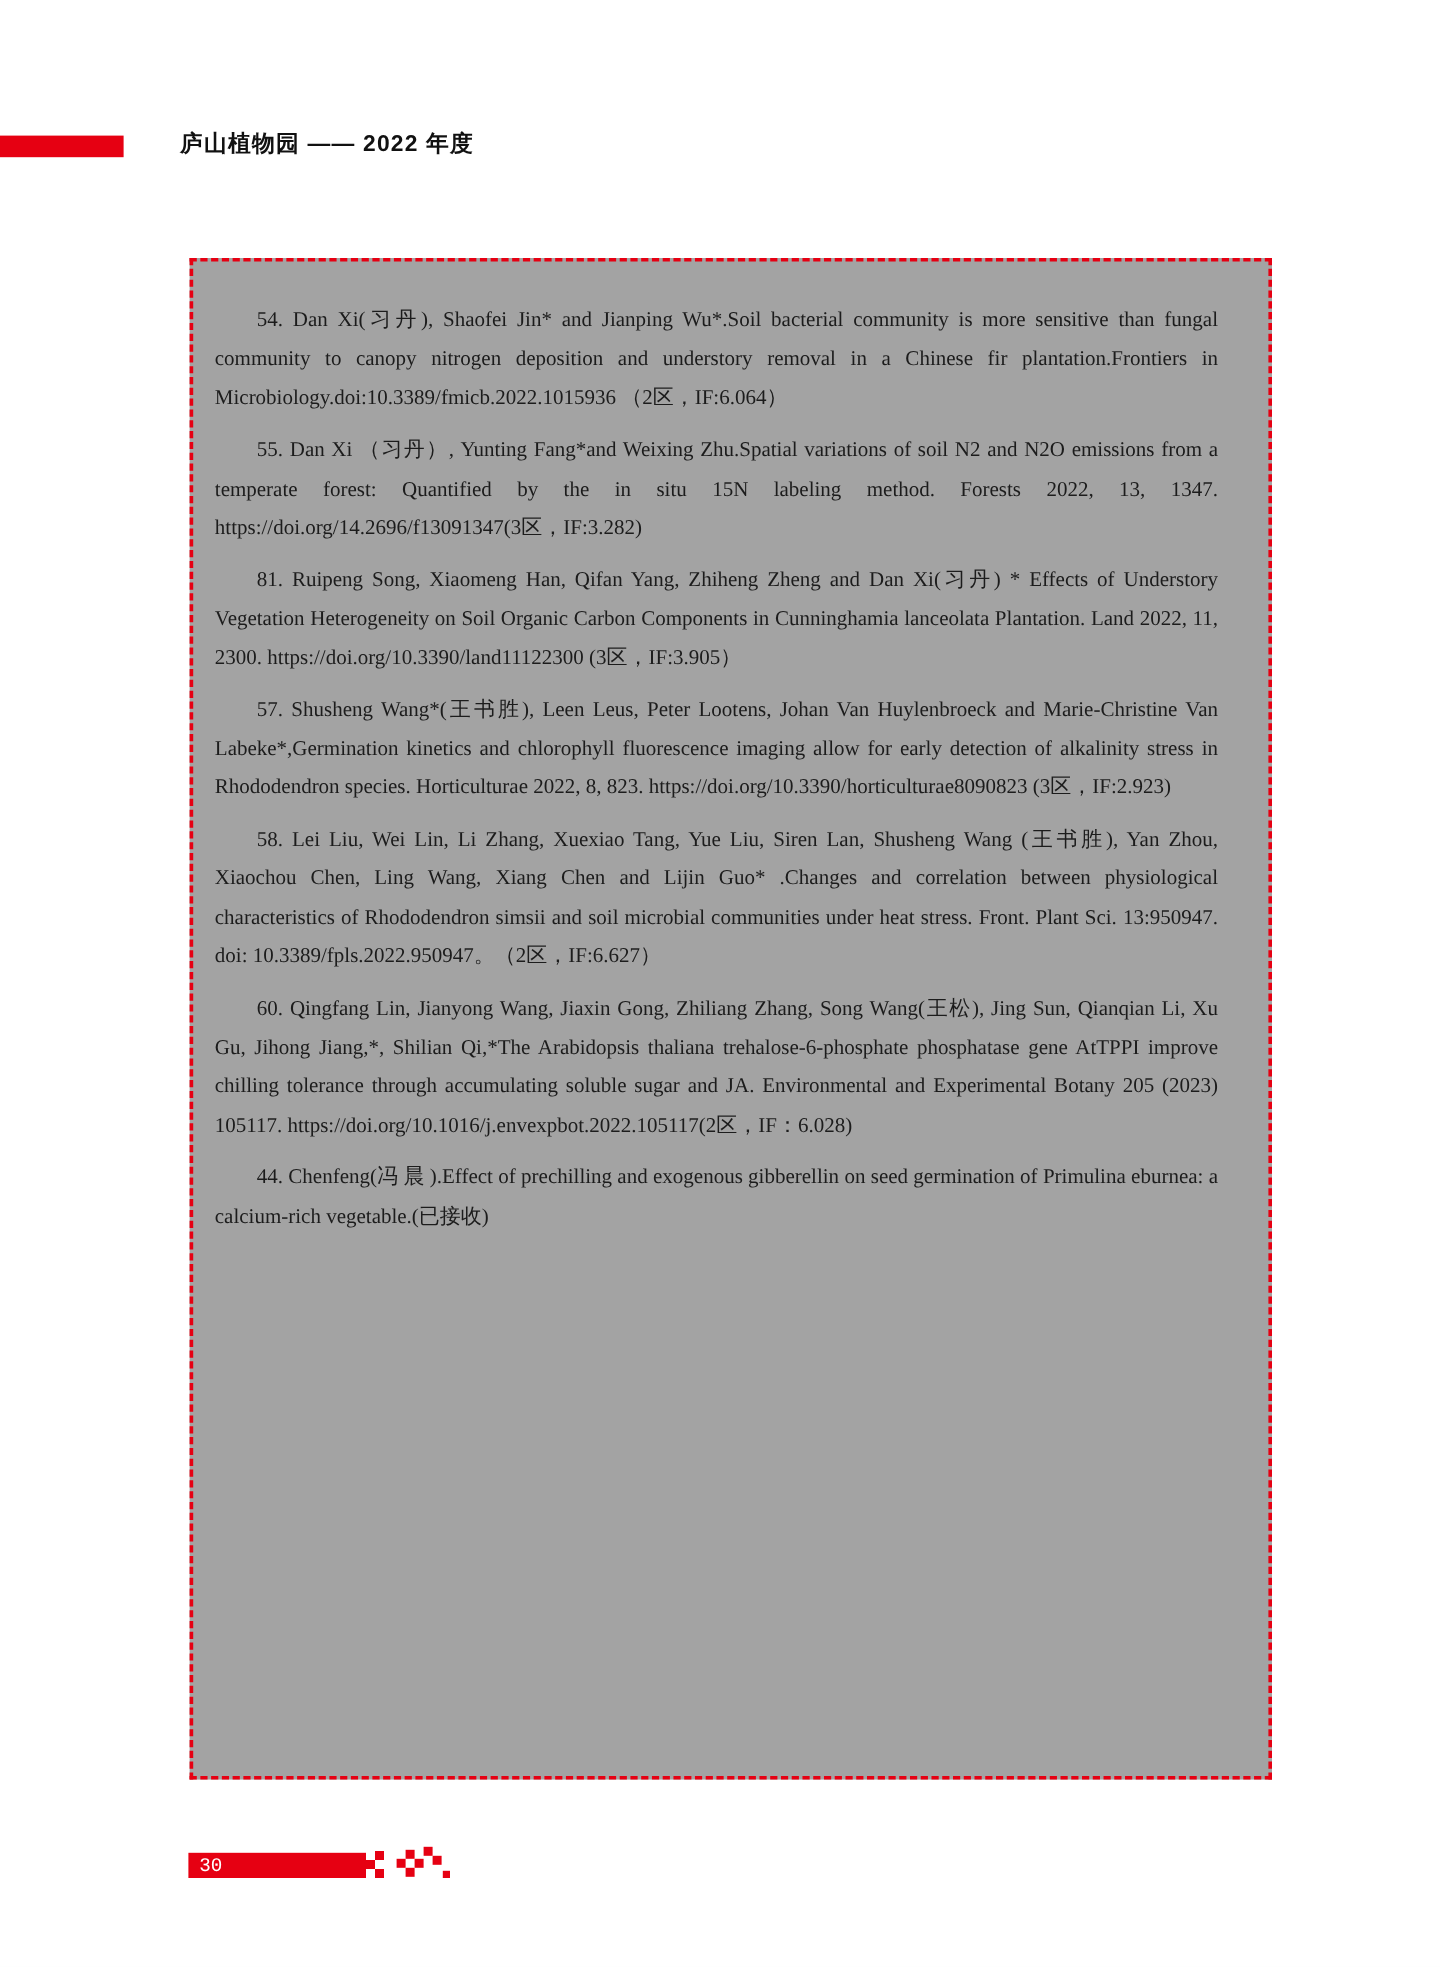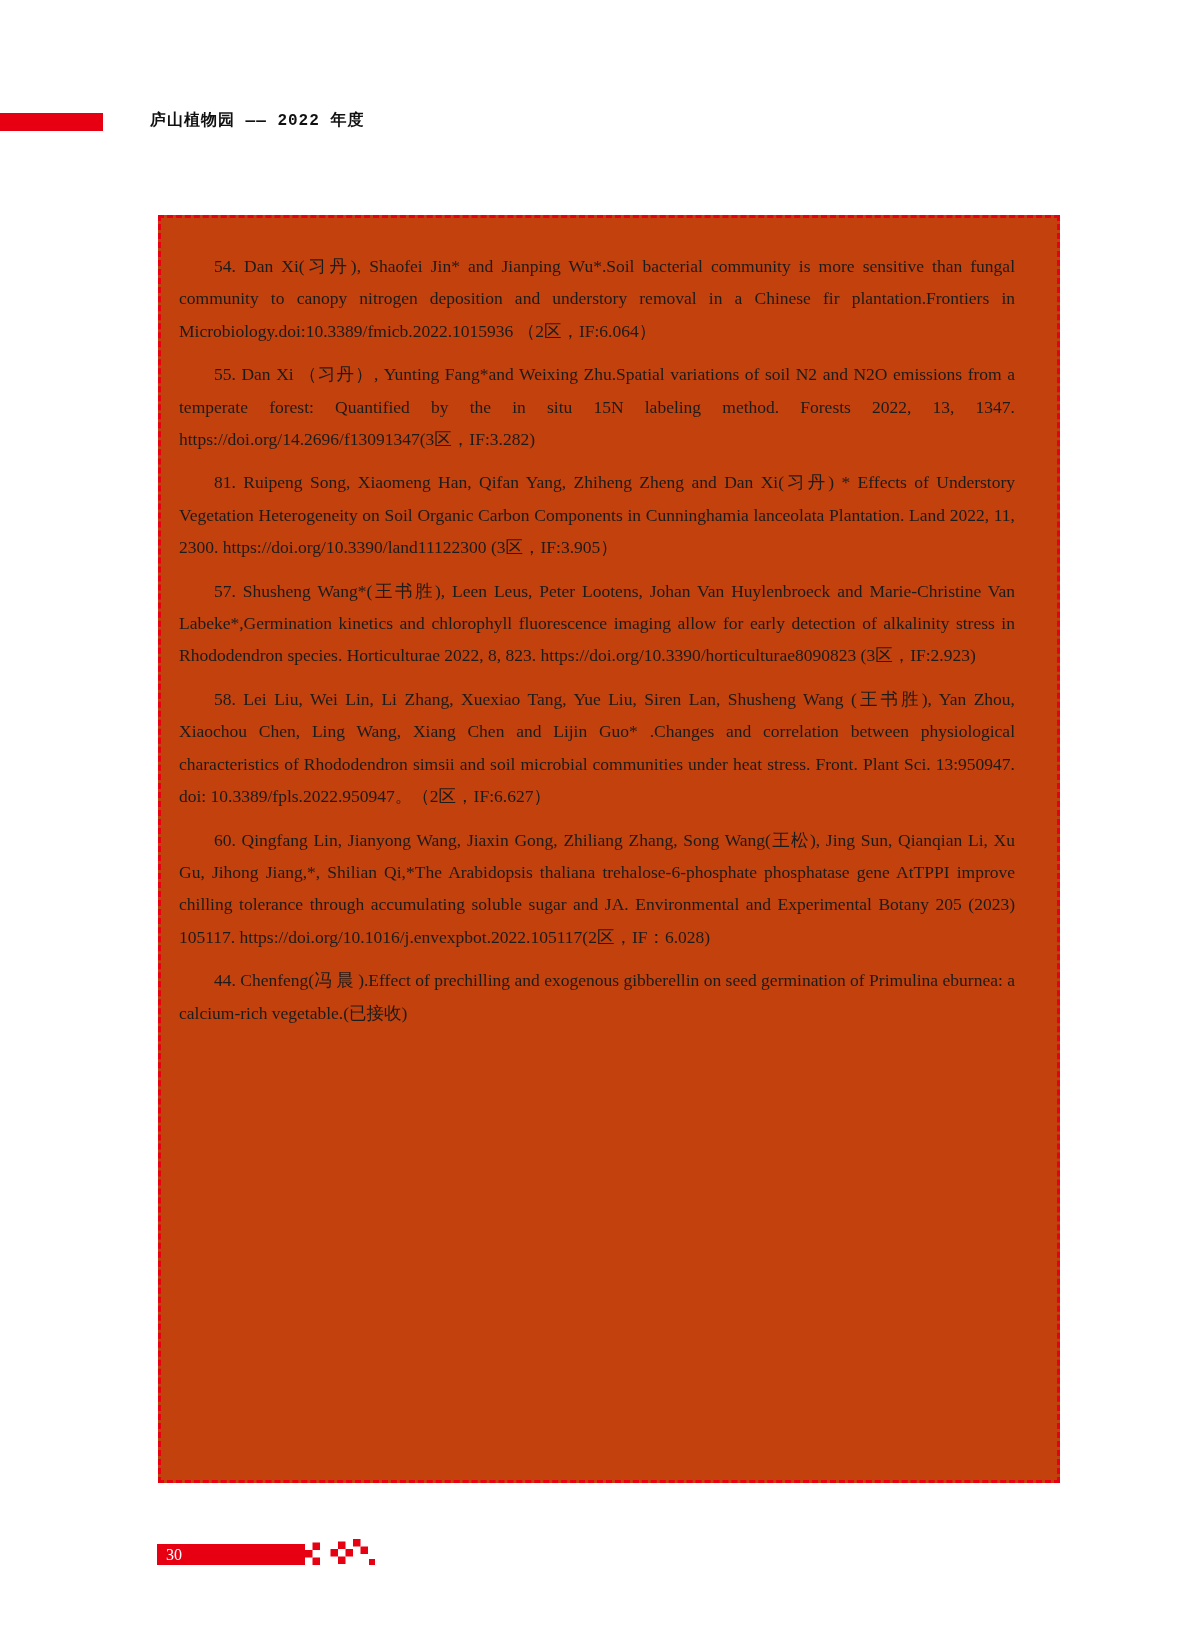--- a/index.html
+++ b/index.html
@@ -18,34 +18,34 @@
     position: absolute;
     left: 0; top: 113px;
     width: 103px; height: 18px;
     background: #e60012;
   }
   .header-title {
     position: absolute;
     left: 150px; top: 104px;
     height: 32px;
     display: flex; align-items: center;
-    font-family: Liberation Mono, monospace;
+    font-family: Liberation Sans, sans-serif;
     font-weight: 700;
-    font-size: 16px;
+    font-size: 19px;
     color: #111111;
     letter-spacing: 1px;
     white-space: nowrap;
   }
 
   
   .pub-box {
     position: absolute;
     left: 158px; top: 215px;
     width: 902px; height: 1268px;
-    background: #c2410c;
+    background: #a3a3a3;
     border: 3px dashed #e60012;
   }
   .pub-list {
     padding: 32px 42px 0 18px;
   }
   .pub {
     font-size: 17.5px;
     line-height: 32.4px;
     color: #1c1c1c;
     text-align: justify;
@@ -58,21 +58,21 @@
   .page-num-bar {
     position: absolute;
     left: 157px; top: 1544px;
     width: 148px; height: 21px;
     background: #e60012;
     display: flex; align-items: center;
     padding-left: 9px;
   }
   .page-num-bar span {
     color: #ffffff;
-    font-family: Liberation Serif, serif;
+    font-family: Liberation Mono, monospace;
     font-size: 16px;
     line-height: 1;
   }
   .pixel-deco {
     position: absolute;
     left: 305px; top: 1533px;
   }
 </style>
 </head>
 <body>

